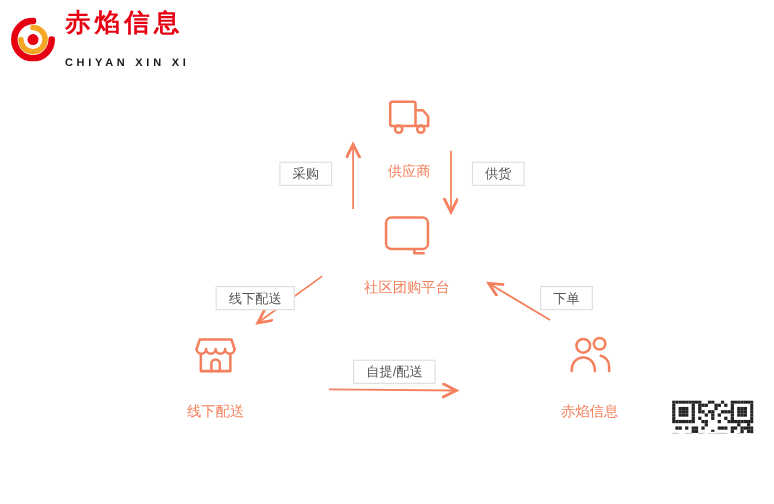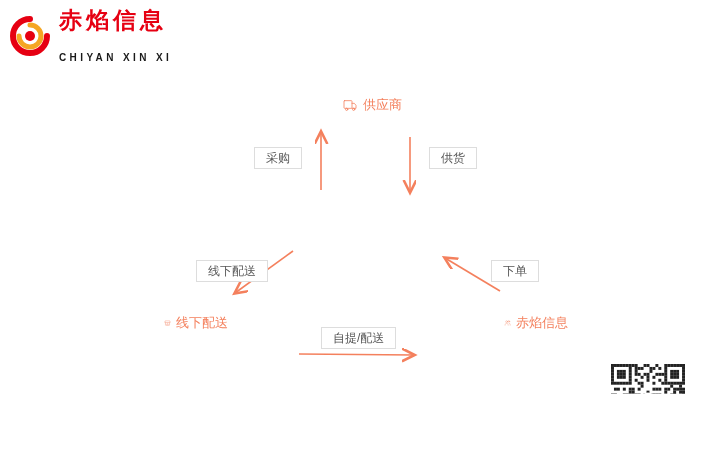--- a/index.html
+++ b/index.html
@@ -7,21 +7,21 @@
   body { font-family:"Liberation Sans", sans-serif; }
   .canvas{ position:relative; width:704px; height:394px; background:#fff; overflow:hidden; }
 
   
   .brand{ position:absolute; left:10px; top:8px; display:flex; align-items:center; gap:9px; }
   .brand-mark{ width:40px; height:40px; flex:0 0 auto; }
   .brand-name{ font-size:23px; font-weight:bold; color:var(--brand,#E60012); letter-spacing:4px; line-height:1.05; }
   .brand-sub{ font-size:10px; font-weight:bold; color:#1a1a1a; letter-spacing:3.4px; margin-top:20px; }
 
   
-  .node{ position:absolute; display:flex; flex-direction:row; align-items:center; gap:5px; }
+  .node{ position:absolute; display:flex; flex-direction:column; align-items:center; gap:19px; }
   .node svg{ display:block; }
   .node-label{ font-size:13px; color:var(--accent,#F4805D); white-space:nowrap; }
 
   
   .edge-label{ position:absolute; border:1px solid #ddd; background:#fff; color:#555;
                font-size:12px; line-height:1; padding:4px 11px; white-space:nowrap; }
 
   
   .arrows{ position:absolute; left:0; top:0; width:704px; height:458px; pointer-events:none; }
 
@@ -65,20 +65,27 @@
   <div class="node" style="left:342px; top:82px; width:60px;">
     <svg width="46" height="46" viewBox="0 0 48 48" fill="none" stroke="#F4805D" stroke-width="2.4" stroke-linejoin="round" stroke-linecap="round">
       <rect x="6" y="11" width="24" height="23" rx="2"></rect>
       <path d="M30 19 h7 l5 6 v9 h-12"></path>
       <circle cx="14" cy="37" r="3.4"></circle>
       <circle cx="35" cy="37" r="3.4"></circle>
     </svg>
     <div class="node-label">供应商</div>
   </div>
 
+  <div class="node" style="left:334px; top:193px; width:72px;">
+    <svg width="46" height="40" viewBox="0 0 48 42" fill="none" stroke="#F4805D" stroke-width="2.4" stroke-linejoin="round" stroke-linecap="round">
+      <rect x="4" y="5" width="40" height="30" rx="5"></rect>
+      <path d="M31 35 v4 h9"></path>
+    </svg>
+    <div class="node-label">社区团购平台</div>
+  </div>
 
   <div class="node" style="left:164px; top:300px; width:64px;">
     <svg width="46" height="46" viewBox="0 0 48 48" fill="none" stroke="#F4805D" stroke-width="2.4" stroke-linejoin="round" stroke-linecap="round">
       <path d="M6 18 L9 9 H39 L42 18"></path>
       <path d="M6 18 a4.5 4.5 0 0 0 9 0 a4.5 4.5 0 0 0 9 0 a4.5 4.5 0 0 0 9 0 a4.5 4.5 0 0 0 9 0"></path>
       <path d="M10 24 V39 H38 V24"></path>
       <path d="M20 39 v-7 a4 4 0 0 1 8 0 v7"></path>
     </svg>
     <div class="node-label">线下配送</div>
   </div>

